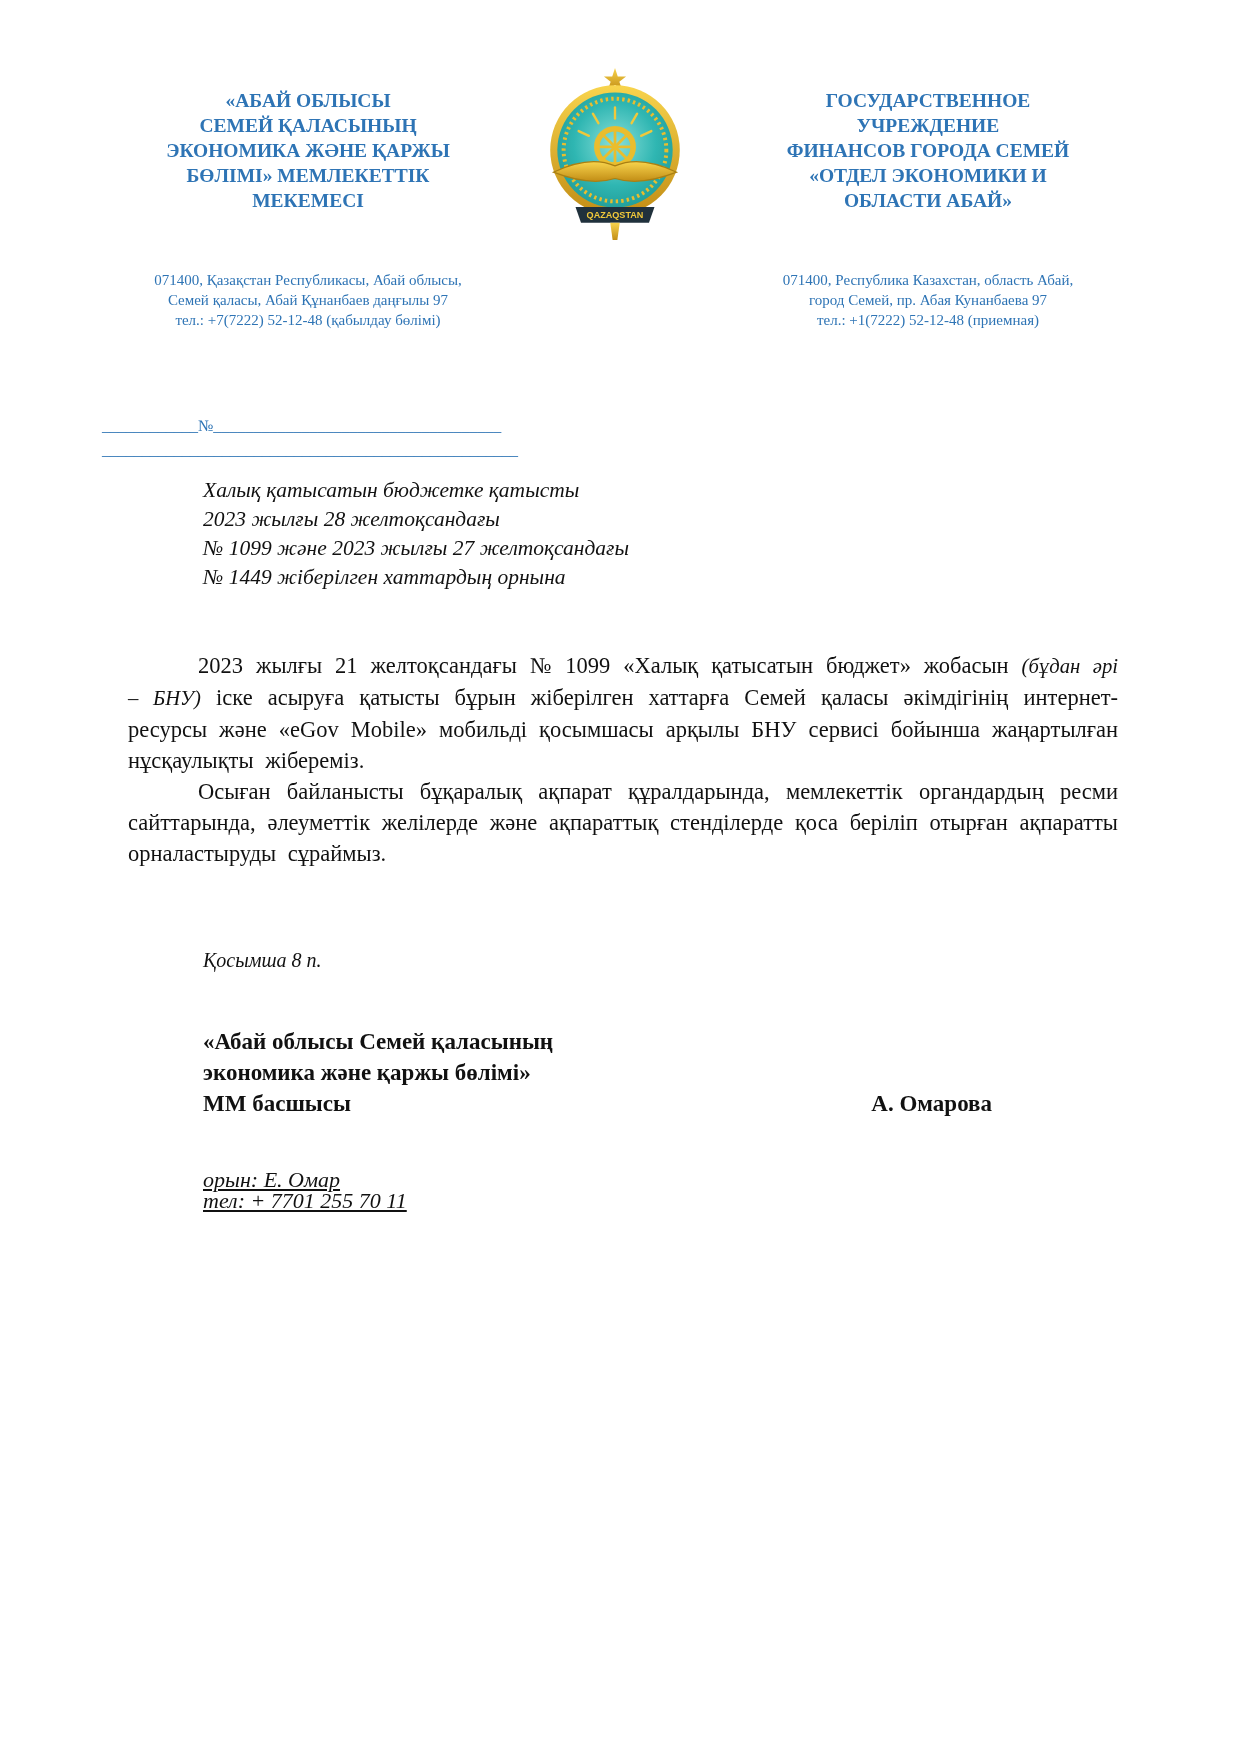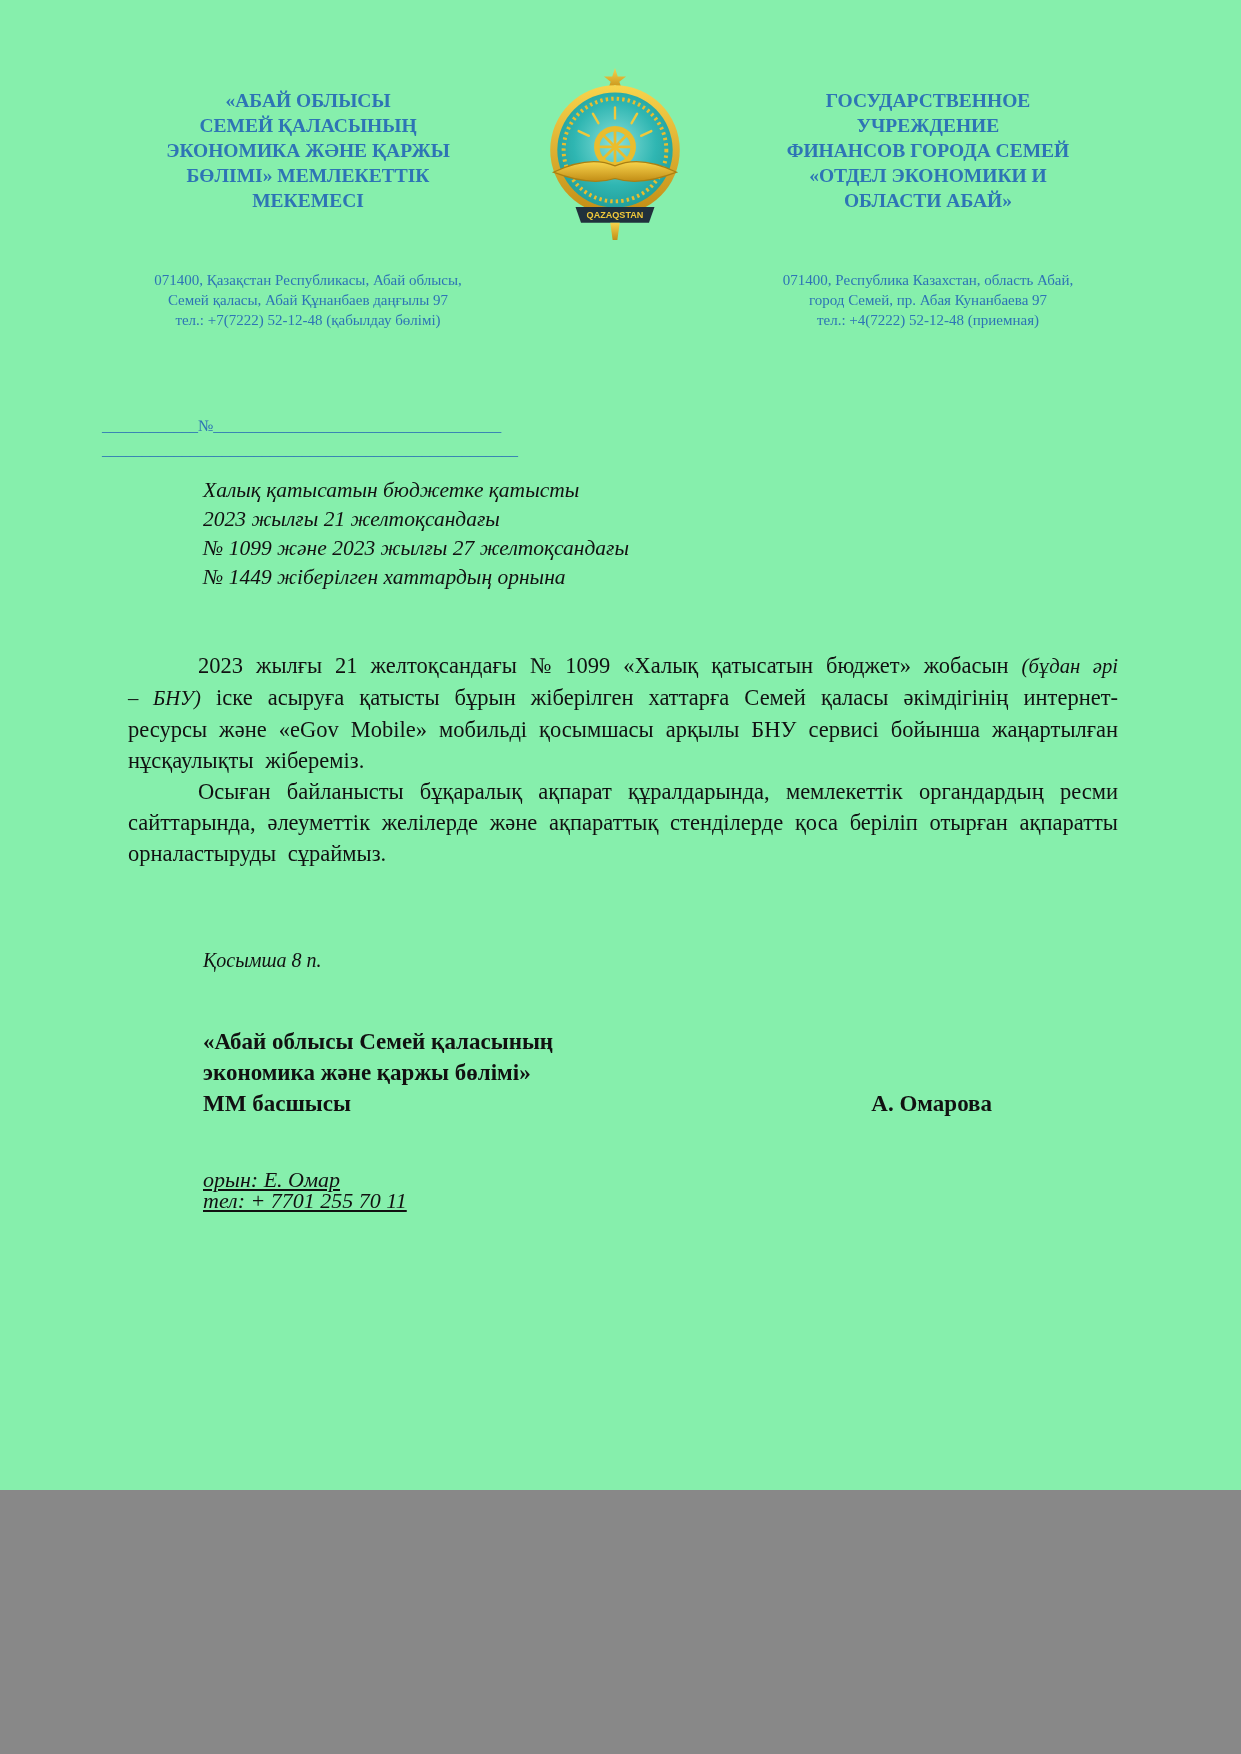--- a/index.html
+++ b/index.html
@@ -1,20 +1,20 @@
 <!DOCTYPE html>
 <html><head>
 <meta charset="utf-8">
 <style>
   html,body{margin:0;padding:0;background:#888;}
   .page{
     position:relative;
-    width:1241px;height:1490px;
+    width:1241px;height:1754px;
     margin:0 auto;
-    background:#86efac;
+    background:#ffffff;
     font-family:"Liberation Serif","DejaVu Serif",serif;
     color:#111;
     overflow:hidden;
   }
   
   .letterhead{
     display:flex;
     margin:88px 0 0 98px;
     width:1046px;
   }
@@ -161,36 +161,36 @@
       <div class="org-title">
         <div>ГОСУДАРСТВЕННОЕ</div>
         <div>УЧРЕЖДЕНИЕ</div>
         <div>ФИНАНСОВ ГОРОДА СЕМЕЙ</div>
         <div>«ОТДЕЛ ЭКОНОМИКИ И</div>
         <div>ОБЛАСТИ АБАЙ»</div>
       </div>
       <div class="org-address">
         <div>071400, Республика Казахстан, область Абай,</div>
         <div>город Семей, пр. Абая Кунанбаева 97</div>
-        <div>тел.: +4(7222) 52-12-48 (приемная)</div>
+        <div>тел.: +1(7222) 52-12-48 (приемная)</div>
       </div>
     </div>
   </div>
 
   <div class="number-block">
     <div>
       <span>____________</span><span>№</span><span>____________________________________</span>
     </div>
     <div>____________________________________________________</div>
   </div>
 
 
   <div class="reference">
     <div>Халық қатысатын бюджетке қатысты</div>
-    <div>2023 жылғы 21 желтоқсандағы</div>
+    <div>2023 жылғы 28 желтоқсандағы</div>
     <div>№ 1099 және 2023 жылғы 27 желтоқсандағы</div>
     <div>№ 1449 жіберілген хаттардың орнына</div>
   </div>
 
   <div class="body-text">
     <p><span>2023 жылғы 21 желтоқсандағы № 1099 «Халық қатысатын бюджет» жобасын </span><span class="inline-italic">(бұдан әрі – БНУ)</span><span> іске асыруға қатысты бұрын жіберілген хаттарға Семей қаласы әкімдігінің интернет-ресурсы және «eGov Mobile» мобильді қосымшасы арқылы БНУ сервисі бойынша жаңартылған нұсқаулықты жібереміз.</span></p>
     <p>Осыған байланысты бұқаралық ақпарат құралдарында, мемлекеттік органдардың ресми сайттарында, әлеуметтік желілерде және ақпараттық стенділерде қоса беріліп отырған ақпаратты орналастыруды сұраймыз.</p>
   </div>
 
   <div class="attachment">Қосымша 8 п.</div>

